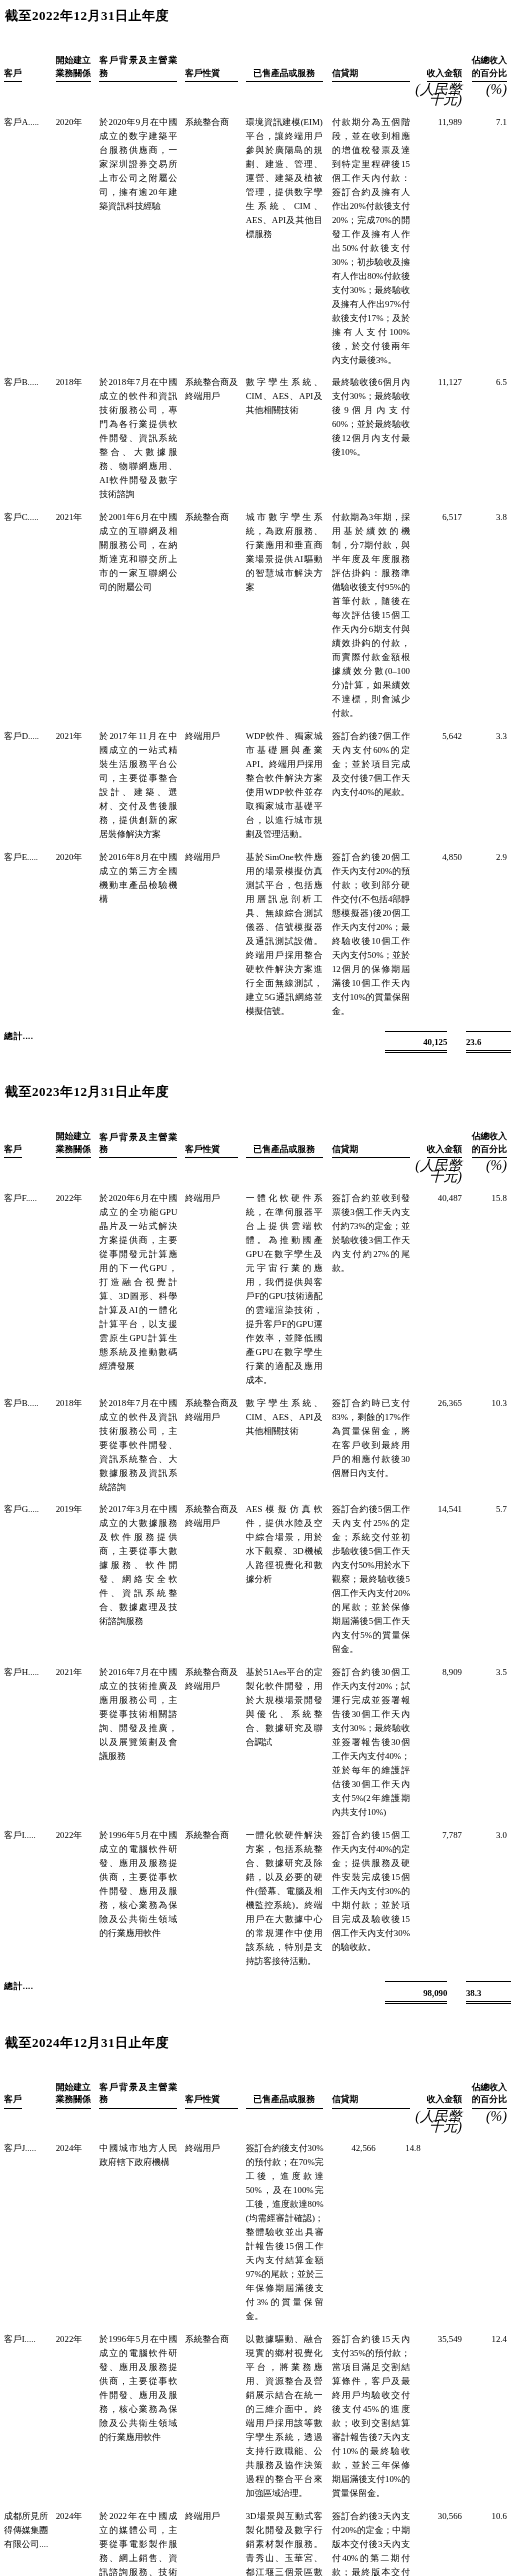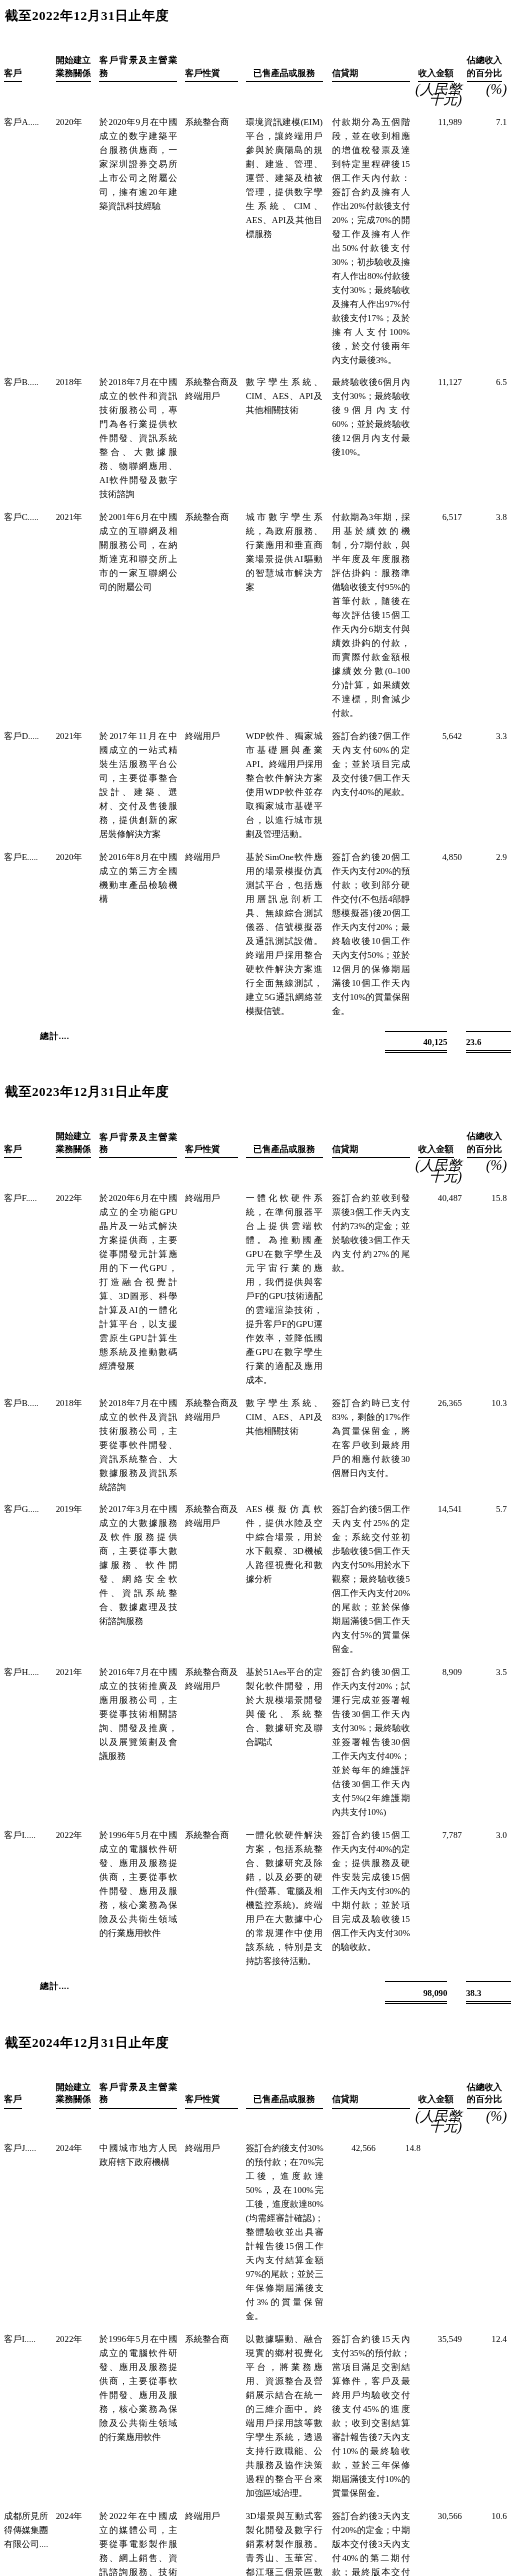--- a/index.html
+++ b/index.html
@@ -33,24 +33,24 @@
   .c3{width:78px;margin-right:7.7px;flex:none;text-align:justify;}
   .c4{width:53px;margin-right:7.7px;flex:none;text-align:justify;}
   .c5{width:77px;margin-right:9.3px;flex:none;text-align:justify;}
   .c6{width:78px;margin-right:0;flex:none;text-align:justify;}
   .c7{width:52px;flex:none;text-align:right;}
   .c8{width:45px;flex:none;text-align:right;}
   .hcell .u{display:inline-block;border-bottom:1.5px solid #000;padding-bottom:2.1px;}
   .hcell .u.full{display:block;border-bottom:1.5px solid #000;padding-bottom:2px;}
   .hcell.c5 .u.full{text-align:center;}
   .hcell.c6 .u.full{text-align:left;}
-  .hcell.right{text-align:center;}
+  .hcell.right{text-align:right;}
   .two-line span{display:block;}
   .two-line .u{margin-top:0;}
-  .total-row{display:flex;align-items:flex-start;margin-top:13.4px;font-size:8.8px;margin-left:36px;}
+  .total-row{display:flex;align-items:flex-start;margin-top:13.4px;font-size:8.8px;}
   .total-label{flex:1 1 auto;font-weight:bold;letter-spacing:0.5px;}
   .total-amt{
     width:62px;flex:none;text-align:right;font-weight:bold;
     border-top:1px solid #000;border-bottom:3.6px double #000;
     padding:5.2px 0 3.1px 0;margin-left:auto;
   }
   .total-gap{width:18.5px;flex:none;}
   .total-pct{
     width:45px;flex:none;text-align:left;font-weight:bold;
     border-top:1px solid #000;border-bottom:3.6px double #000;

